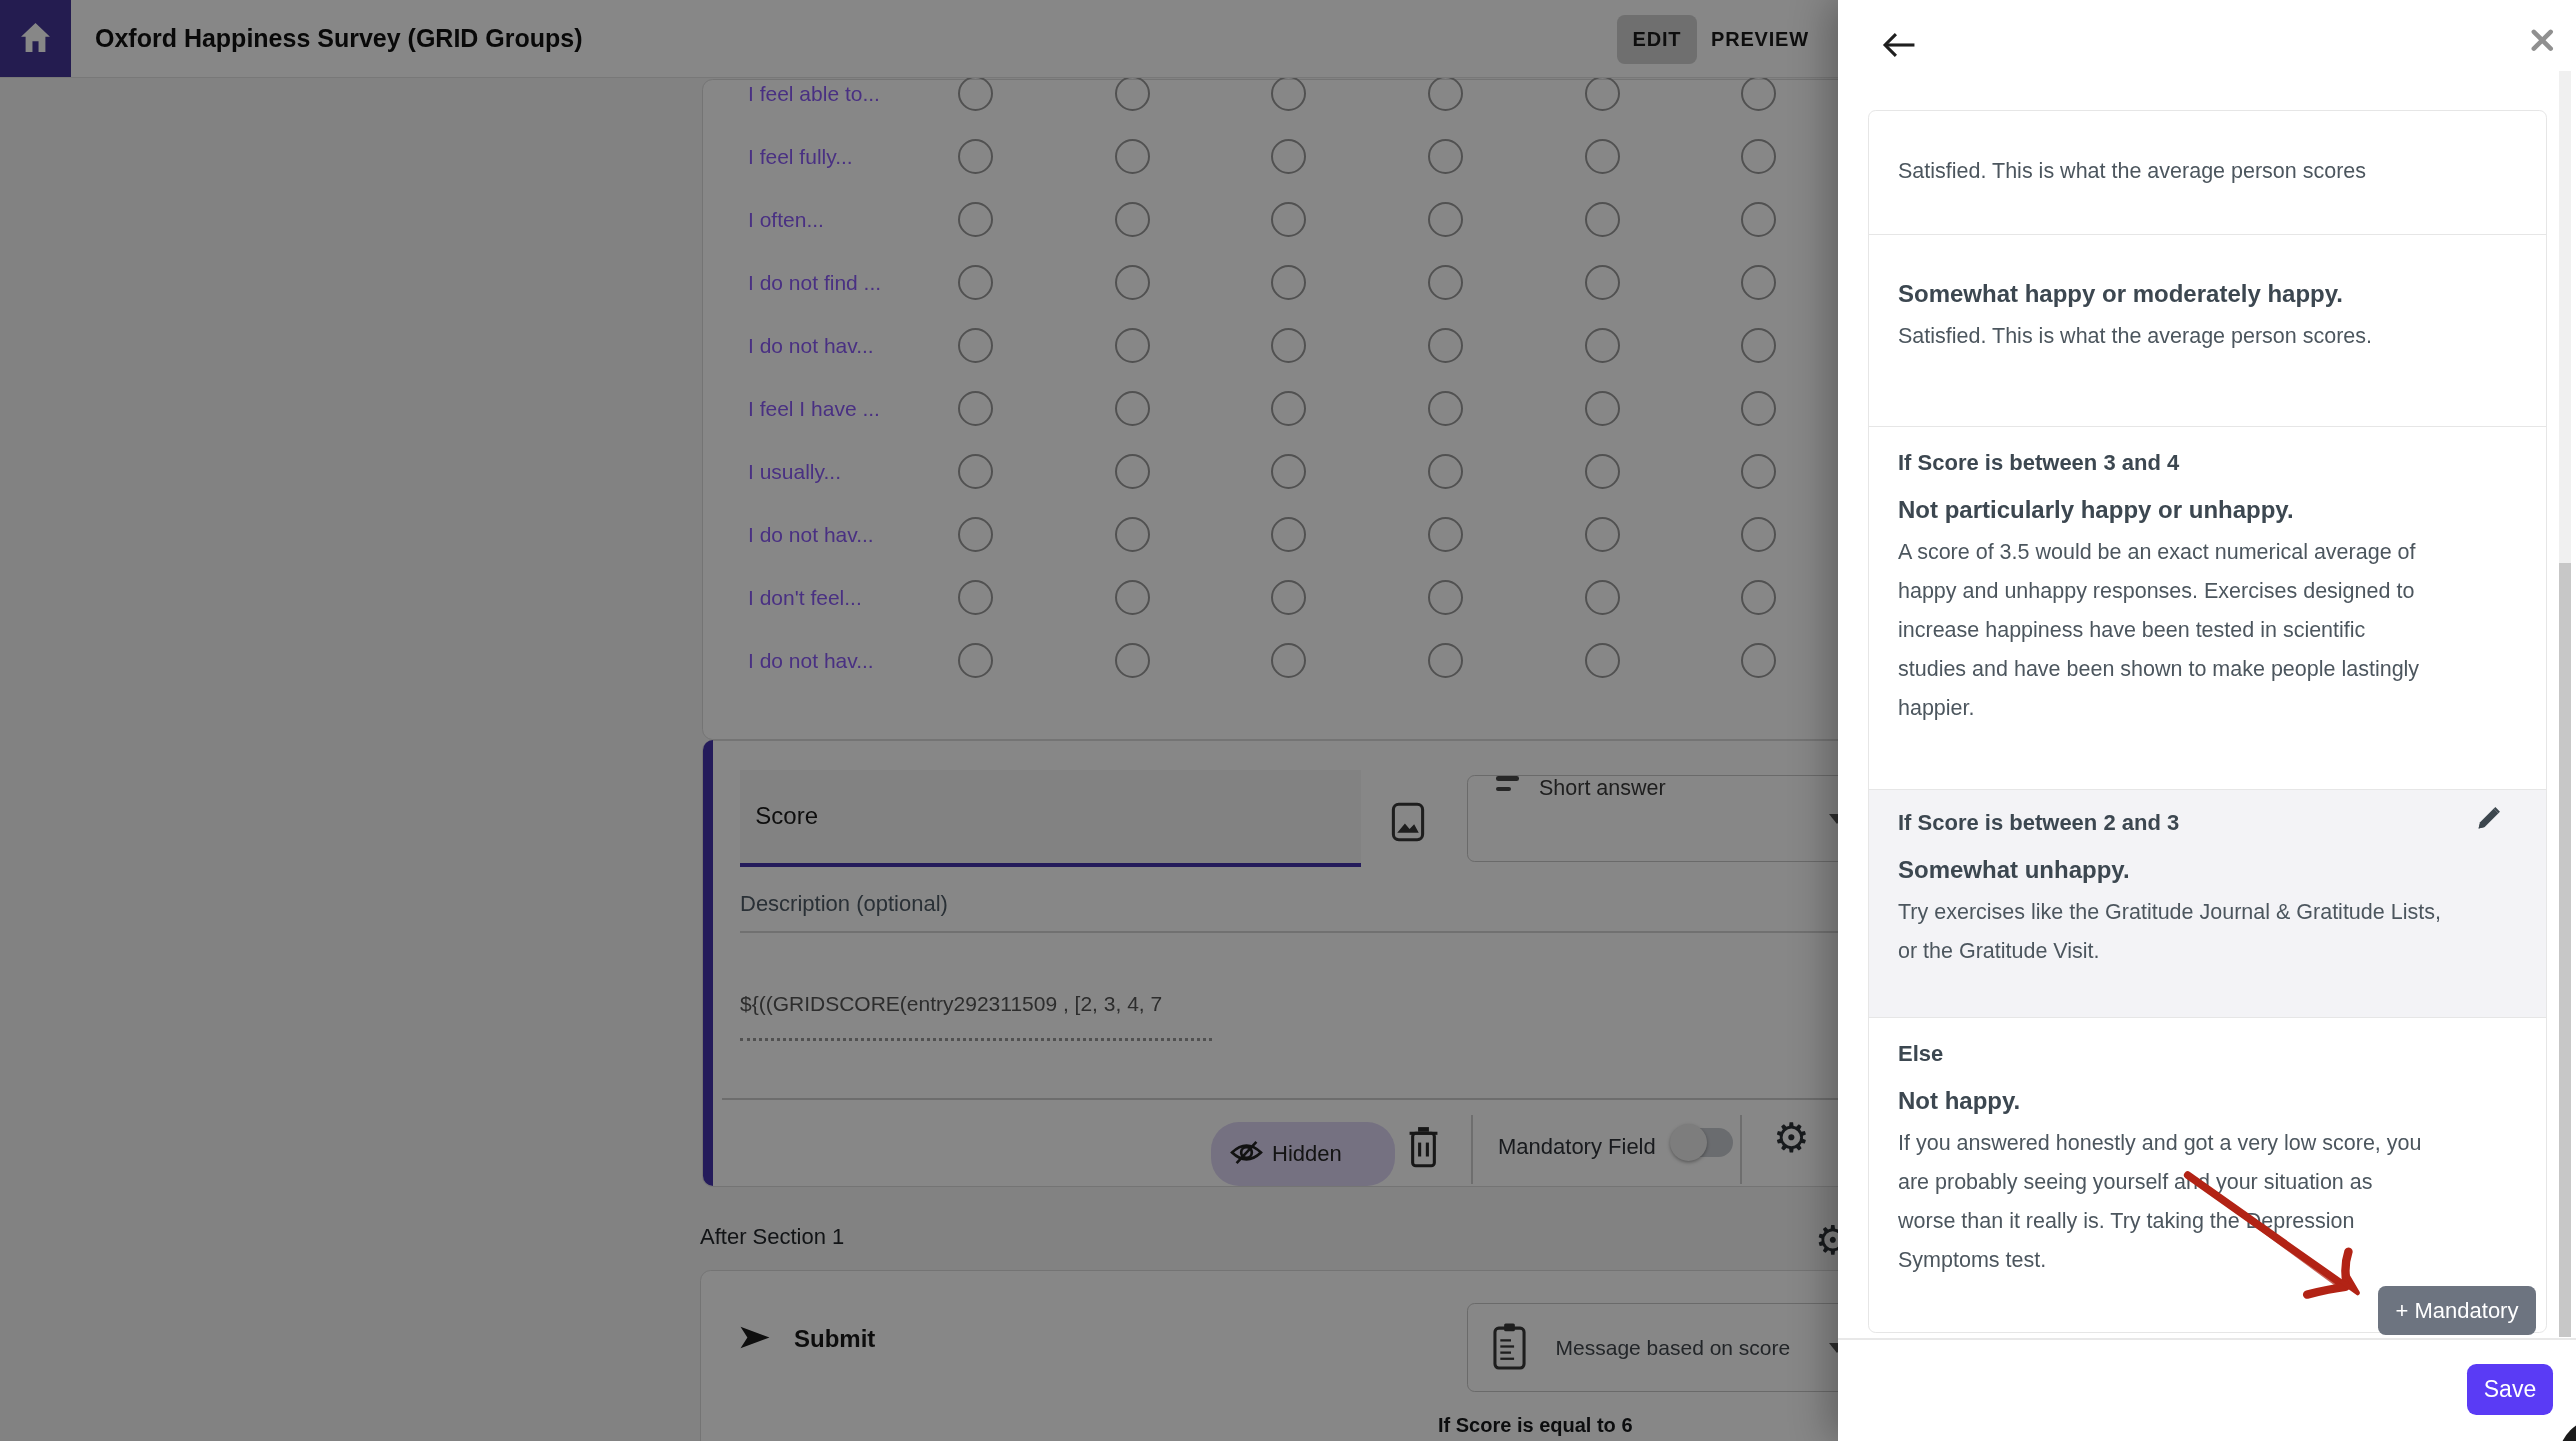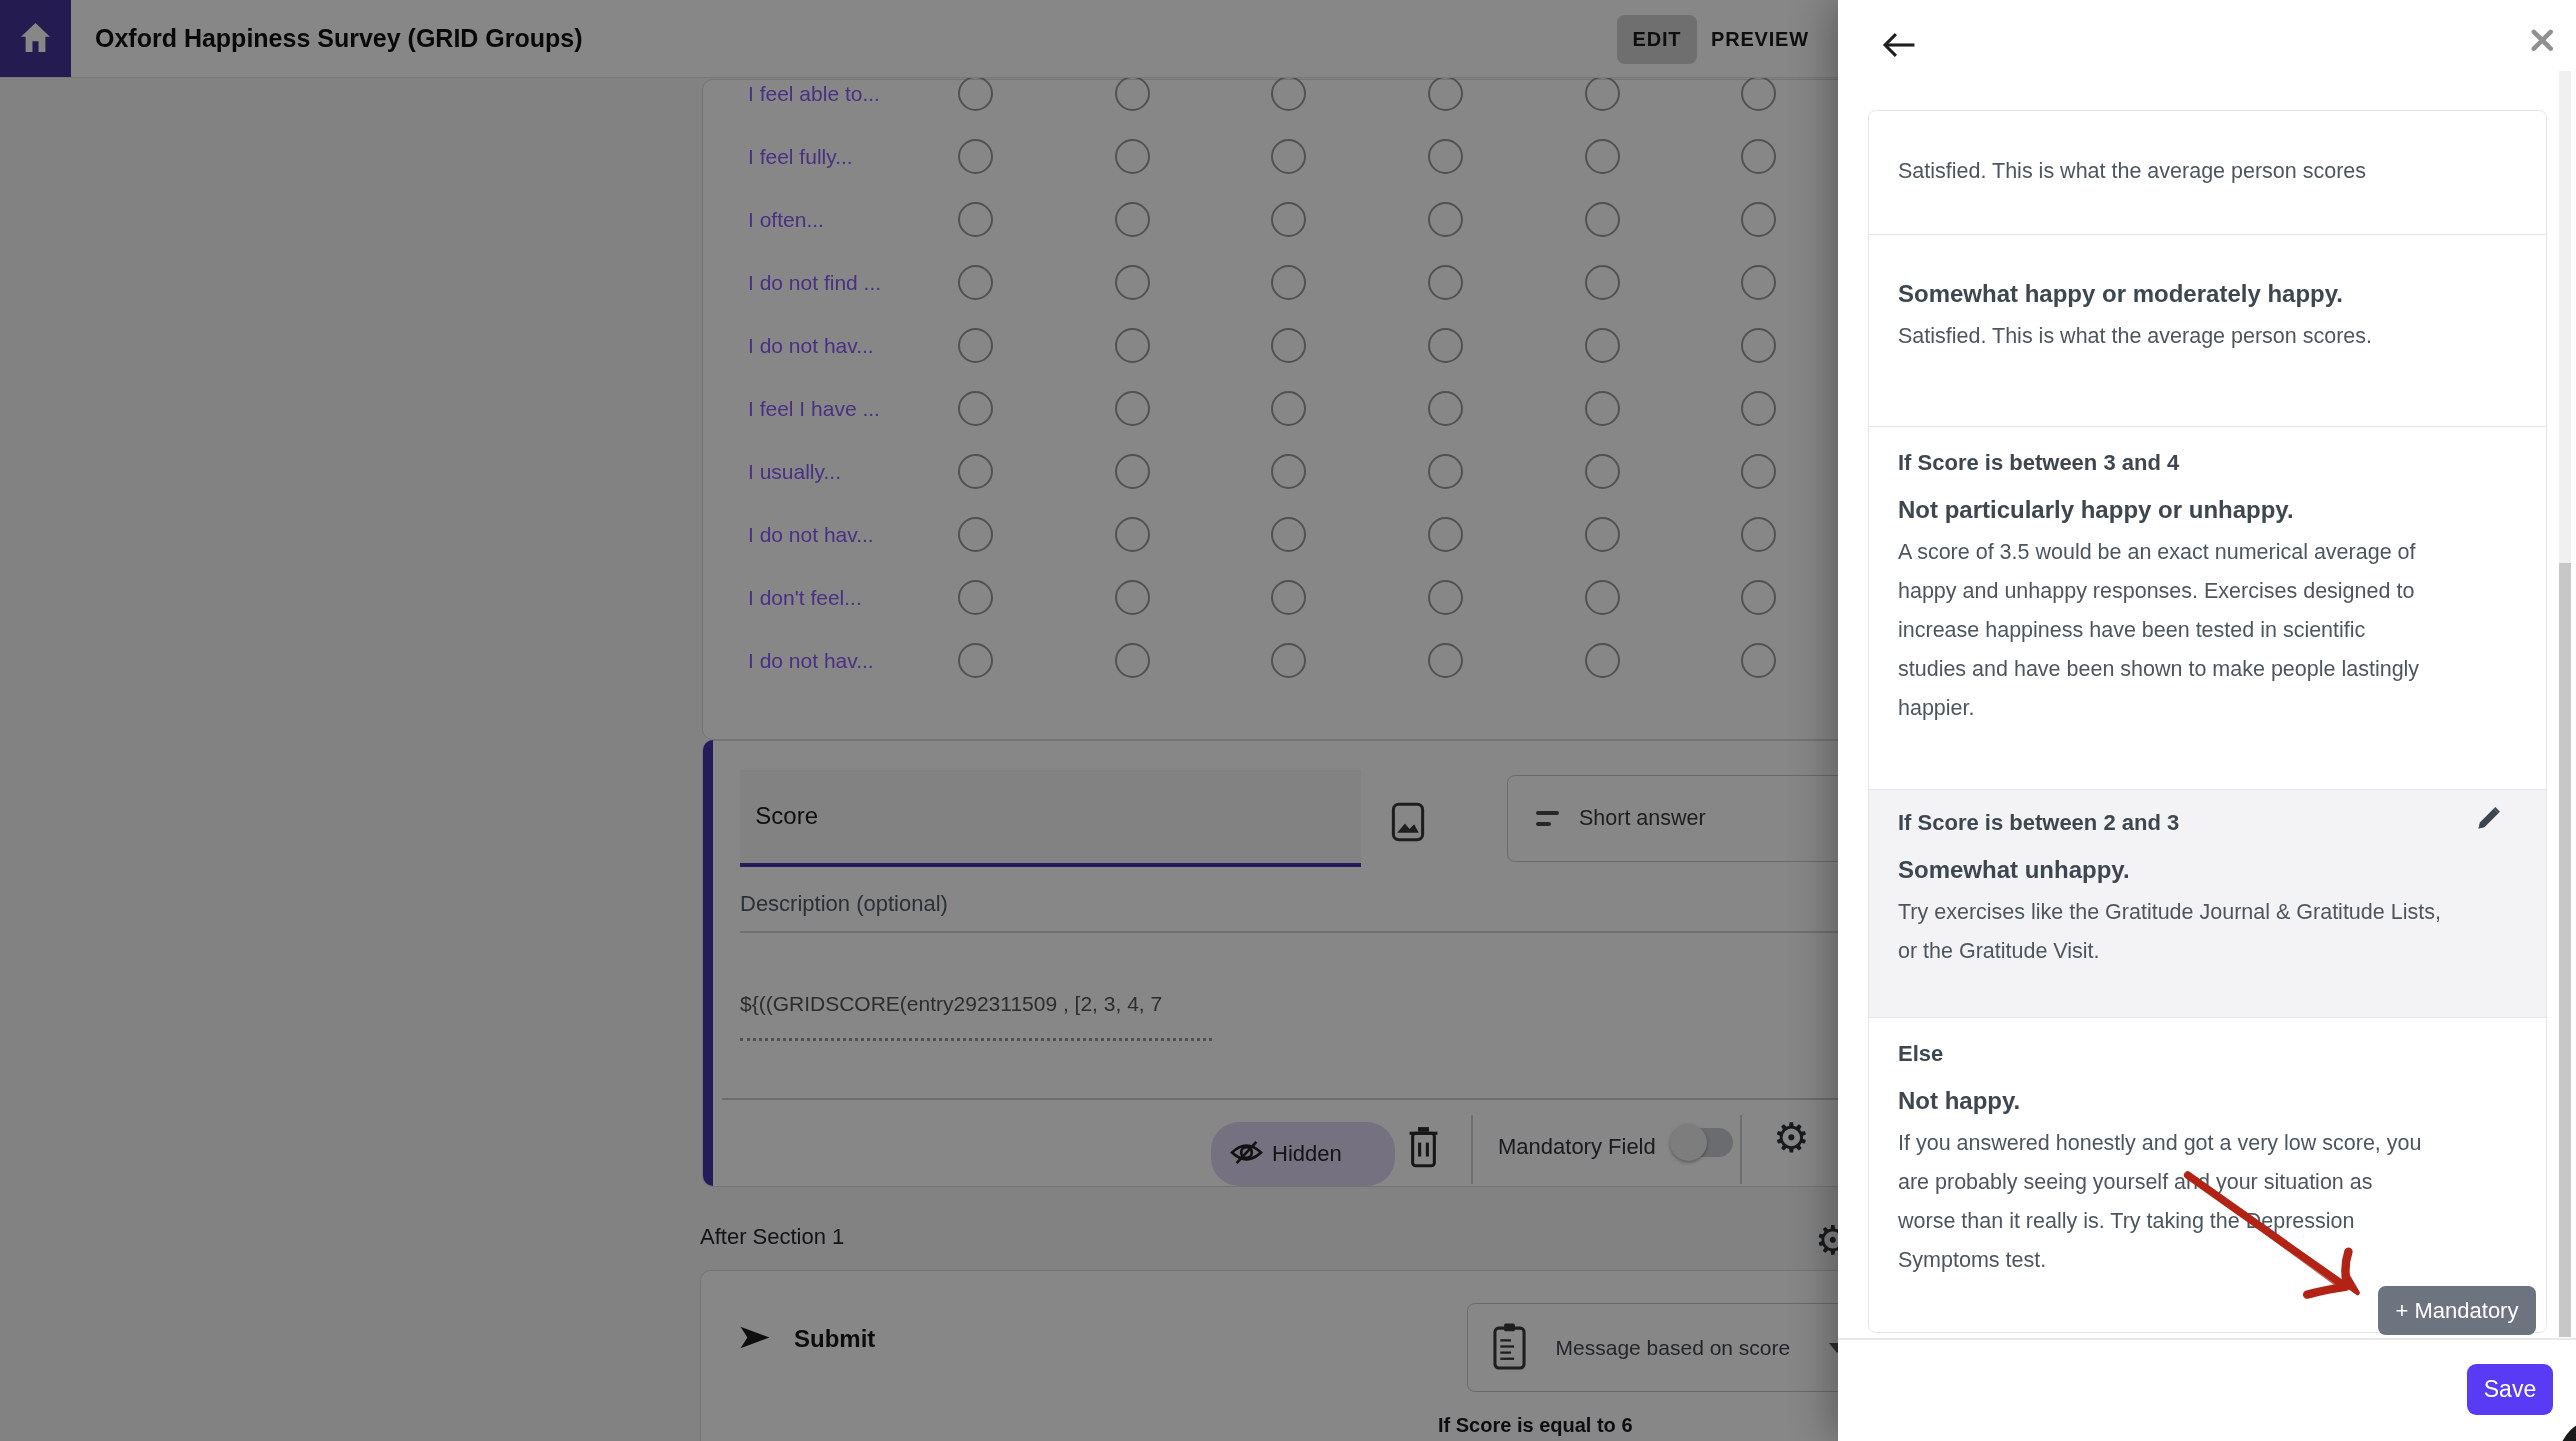--- a/index.html
+++ b/index.html
@@ -30,21 +30,21 @@
 
   #score-card{left:702px;top:740px;width:1185px;height:445px;}
   #score-accent{left:0;top:-1.5px;width:10px;height:446px;background:#4534ad;
                 border-radius:10.7px 0 0 10.7px;}
   #score-input{left:37px;top:29px;width:621px;height:97px;background:#f5f5f5;
                border-bottom:4.6px solid #4534ad;box-sizing:border-box;}
   #score-label{position:absolute;left:15.3px;top:0;height:92px;display:flex;align-items:center;
                font-size:24px;color:#1b1b1b;}
   #image-icon{left:688px;top:61px;}
   #type-select{left:764px;top:34px;width:399px;height:87px;border:1.5px solid #c8c8c8;
-               border-radius:7.7px;box-sizing:border-box;display:flex;align-items:center;margin-left:40px;}
+               border-radius:7.7px;box-sizing:border-box;display:flex;}
   .bars i{display:block;height:4.6px;background:#4a4a4a;border-radius:2.3px;}
   #type-select .bars{margin-left:28px;}
   #type-select .bars i:first-child{width:23px;margin-bottom:6.1px;}
   #type-select .bars i:last-child{width:15.3px;}
   #type-label{margin-left:20px;font-size:21.5px;color:#3c3c3c;}
   .caret{position:absolute;right:20px;top:50%;margin-top:-4.6px;width:0;height:0;
          border-left:8.4px solid transparent;border-right:8.4px solid transparent;
          border-top:10.7px solid #5a5a5a;}
   #description-label{left:37px;top:150px;font-size:22px;color:#4f5b66;}
   #desc-divider{left:37px;top:190px;width:1123px;height:1.5px;background:#d6d6d6;}

